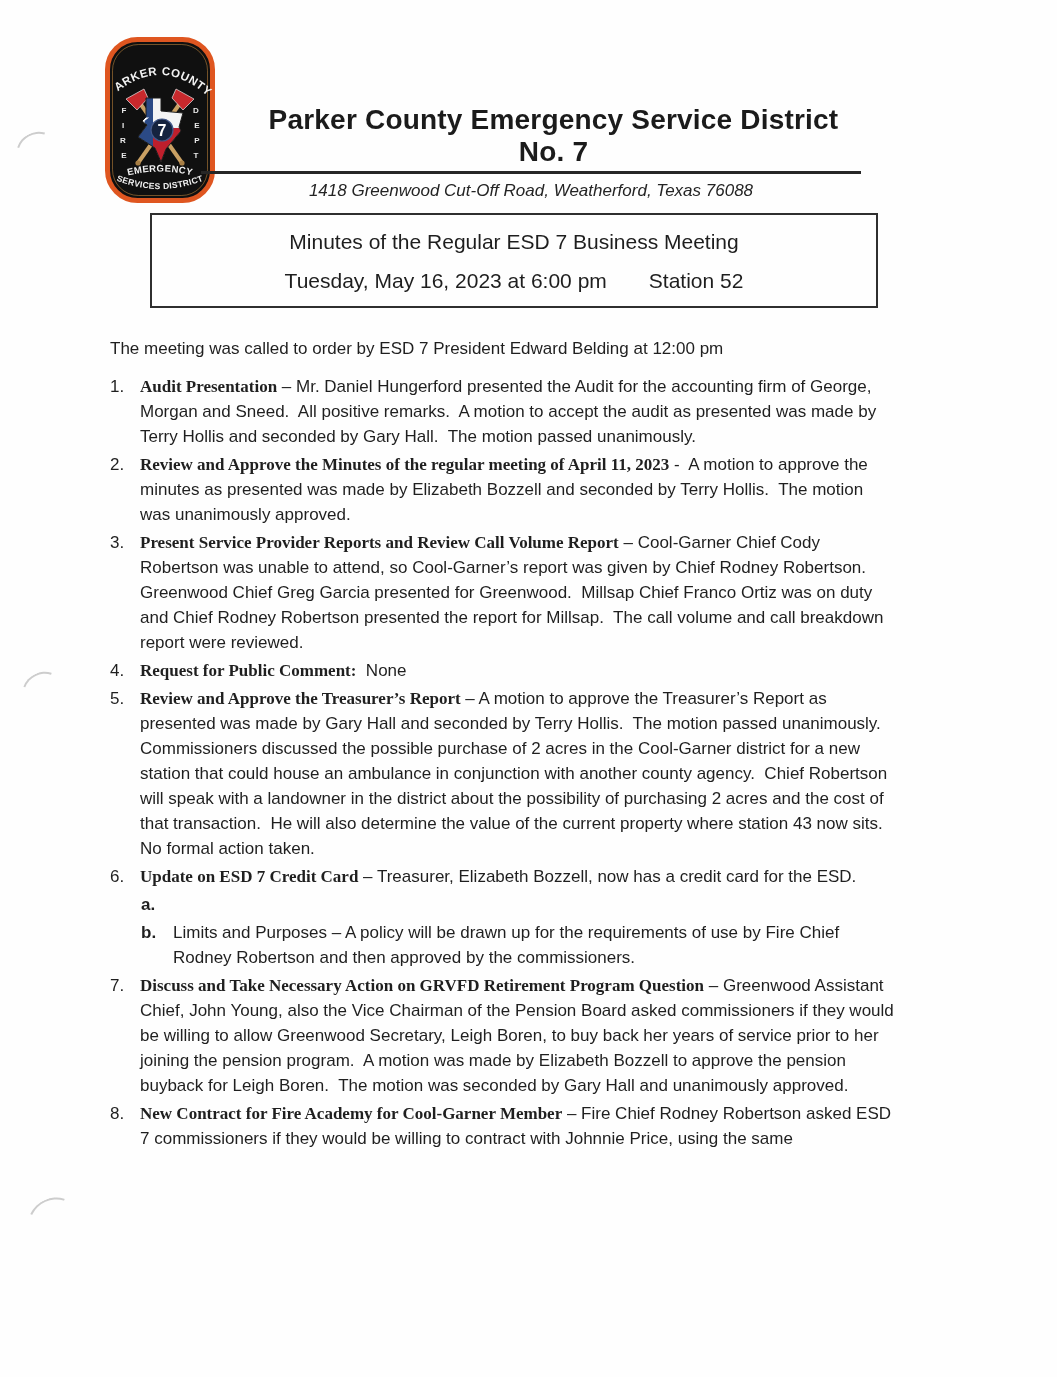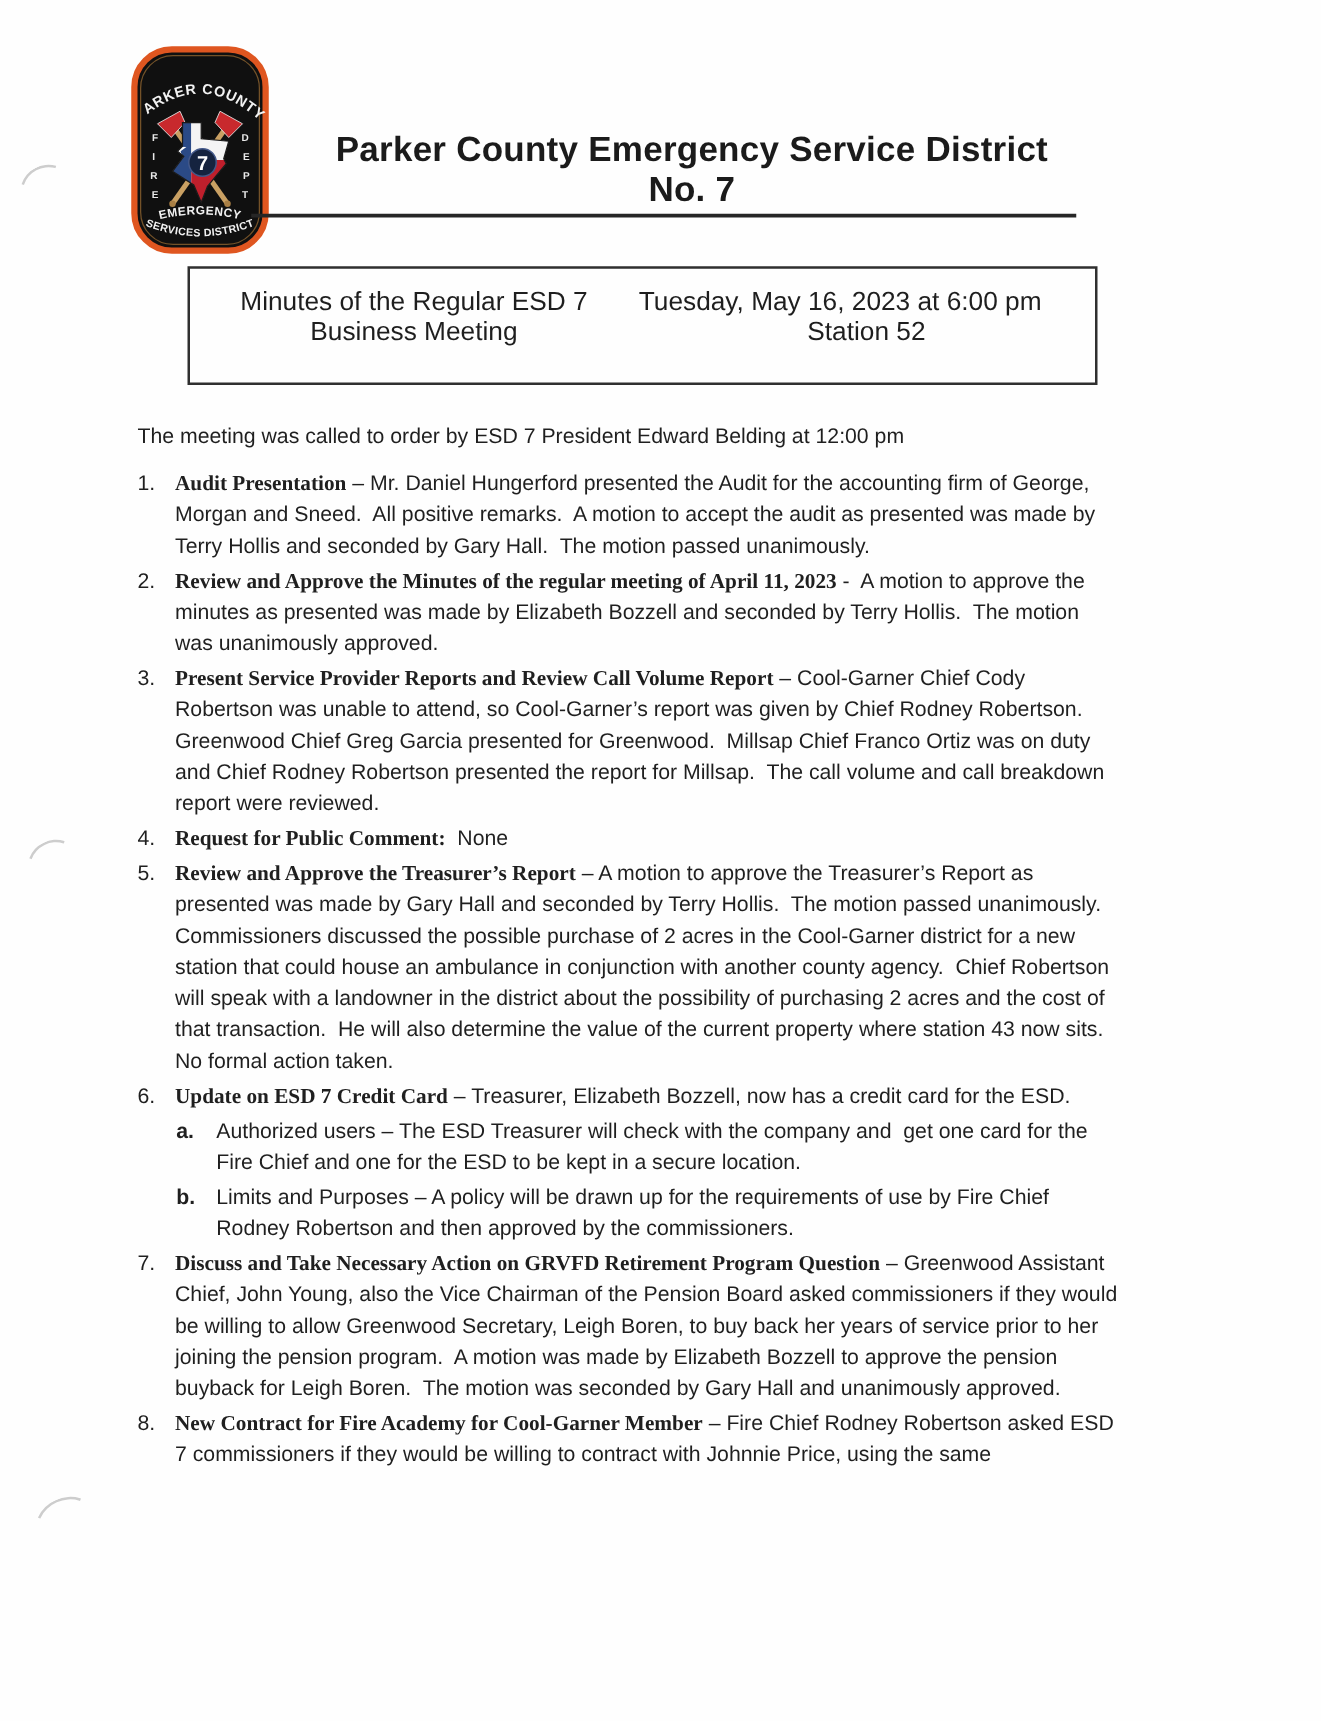--- a/index.html
+++ b/index.html
@@ -25,21 +25,21 @@
     font-size:28px;font-weight:700;color:#1b1b1b;
     border-bottom:3px solid #262626;padding-bottom:3px;
     letter-spacing:.2px;
     padding-left:45px;
   }
   .addr{margin-top:7px;font-size:17px;font-style:italic;color:#242424;}
 
   .mbox{
     position:absolute;left:150px;top:213px;width:728px;height:95px;
     border:2px solid #2f2f2f;background:#fefefe;
-    display:flex;justify-content:space-between;
+    display:flex;flex-direction:column;justify-content:space-between;
     padding:15px 0 13px 0;box-sizing:border-box;
     text-align:center;font-size:21px;color:#1e1e1e;
   }
   .mbox .spacer{display:inline-block;width:42px;}
 
   .content{position:absolute;left:110px;top:336px;width:832px;}
   .intro{margin:0 0 13px 0;font-size:17px;line-height:25px;white-space:pre-wrap;}
   .list{margin-top:13px;}
   .item{display:flex;margin-bottom:3px;}
   .item .num{flex:none;width:30px;font-size:17px;line-height:25px;}
@@ -112,20 +112,21 @@
       <text font-size="9.5" font-weight="bold" fill="#f2f2f2" letter-spacing="0.4" text-anchor="middle" font-family="Liberation Sans, DejaVu Sans, sans-serif">
         <textPath href="#arcEm" startOffset="50%">EMERGENCY</textPath>
       </text>
       <text font-size="8.5" font-weight="bold" fill="#f2f2f2" letter-spacing="0.3" text-anchor="middle" font-family="Liberation Sans, DejaVu Sans, sans-serif">
         <textPath href="#arcSd" startOffset="50%">SERVICES DISTRICT</textPath>
       </text>
     </svg>
 
     <div class="head-text">
       <h1 class="title">Parker County Emergency Service District No. 7</h1>
+      <div class="addr">1418 Greenwood Cut-Off Road, Weatherford, Texas 76088</div>
     </div>
   </header>
 
   <div class="mbox">
     <div>Minutes of the Regular ESD 7 Business Meeting</div>
     <div><span>Tuesday, May 16, 2023 at 6:00 pm</span><span class="spacer"></span><span>Station 52</span></div>
   </div>
 
   <main class="content">
     <p class="intro">The meeting was called to order by ESD 7 President Edward Belding at 12:00 pm</p>
@@ -157,21 +158,20 @@
         <div class="body"><span class="b">Review and Approve the Treasurer’s Report</span><span> – A motion to approve the Treasurer’s Report as presented was made by Gary Hall and seconded by Terry Hollis.  The motion passed unanimously.  Commissioners discussed the possible purchase of 2 acres in the Cool-Garner district for a new station that could house an ambulance in conjunction with another county agency.  Chief Robertson will speak with a landowner in the district about the possibility of purchasing 2 acres and the cost of that transaction.  He will also determine the value of the current property where station 43 now sits.  No formal action taken.</span></div>
       </div>
 
       <div class="item">
         <span class="num">6.</span>
         <div class="body"><span class="b">Update on ESD 7 Credit Card</span><span> – Treasurer, Elizabeth Bozzell, now has a credit card for the ESD.</span></div>
       </div>
 
       <div class="item sub">
         <span class="num">a.</span>
-        <div class="body"><span>Authorized users – The ESD Treasurer will check with the company and  get one card for the Fire Chief and one for the ESD to be kept in a secure location.</span></div>
       </div>
 
       <div class="item sub">
         <span class="num">b.</span>
         <div class="body"><span>Limits and Purposes – A policy will be drawn up for the requirements of use by Fire Chief Rodney Robertson and then approved by the commissioners.</span></div>
       </div>
 
       <div class="item">
         <span class="num">7.</span>
         <div class="body"><span class="b">Discuss and Take Necessary Action on GRVFD Retirement Program Question</span><span> – Greenwood Assistant Chief, John Young, also the Vice Chairman of the Pension Board asked commissioners if they would be willing to allow Greenwood Secretary, Leigh Boren, to buy back her years of service prior to her joining the pension program.  A motion was made by Elizabeth Bozzell to approve the pension buyback for Leigh Boren.  The motion was seconded by Gary Hall and unanimously approved.</span></div>

